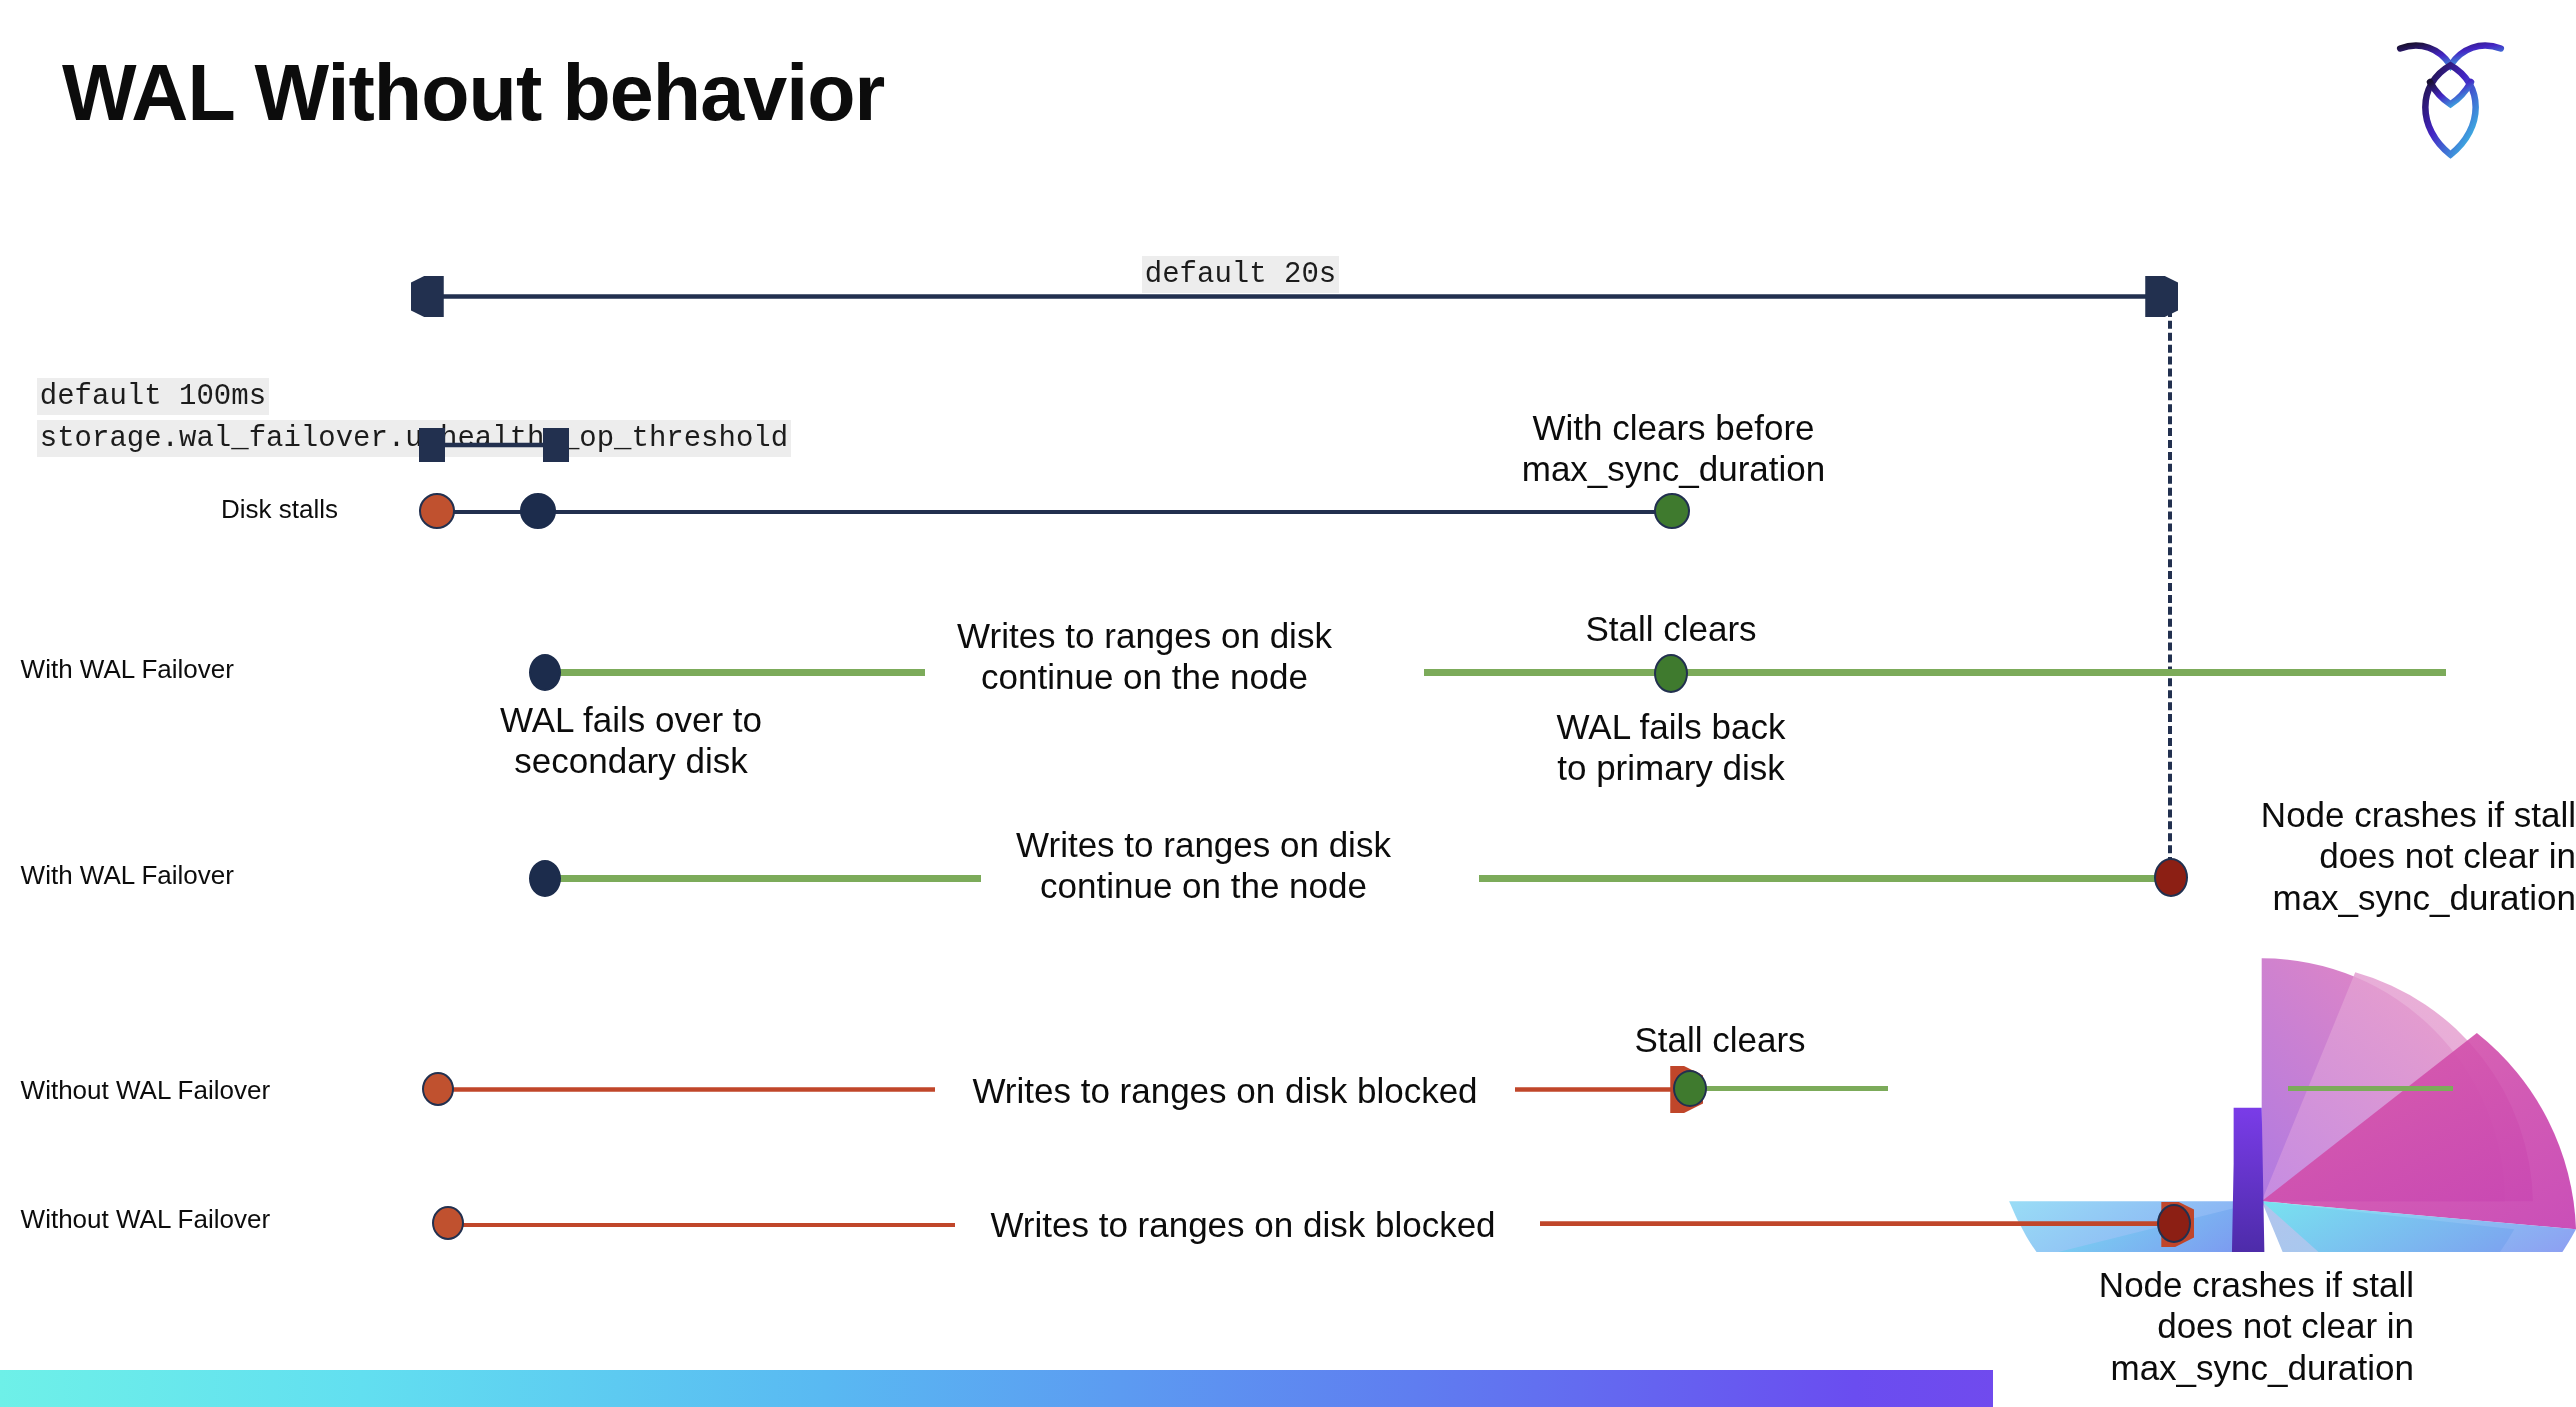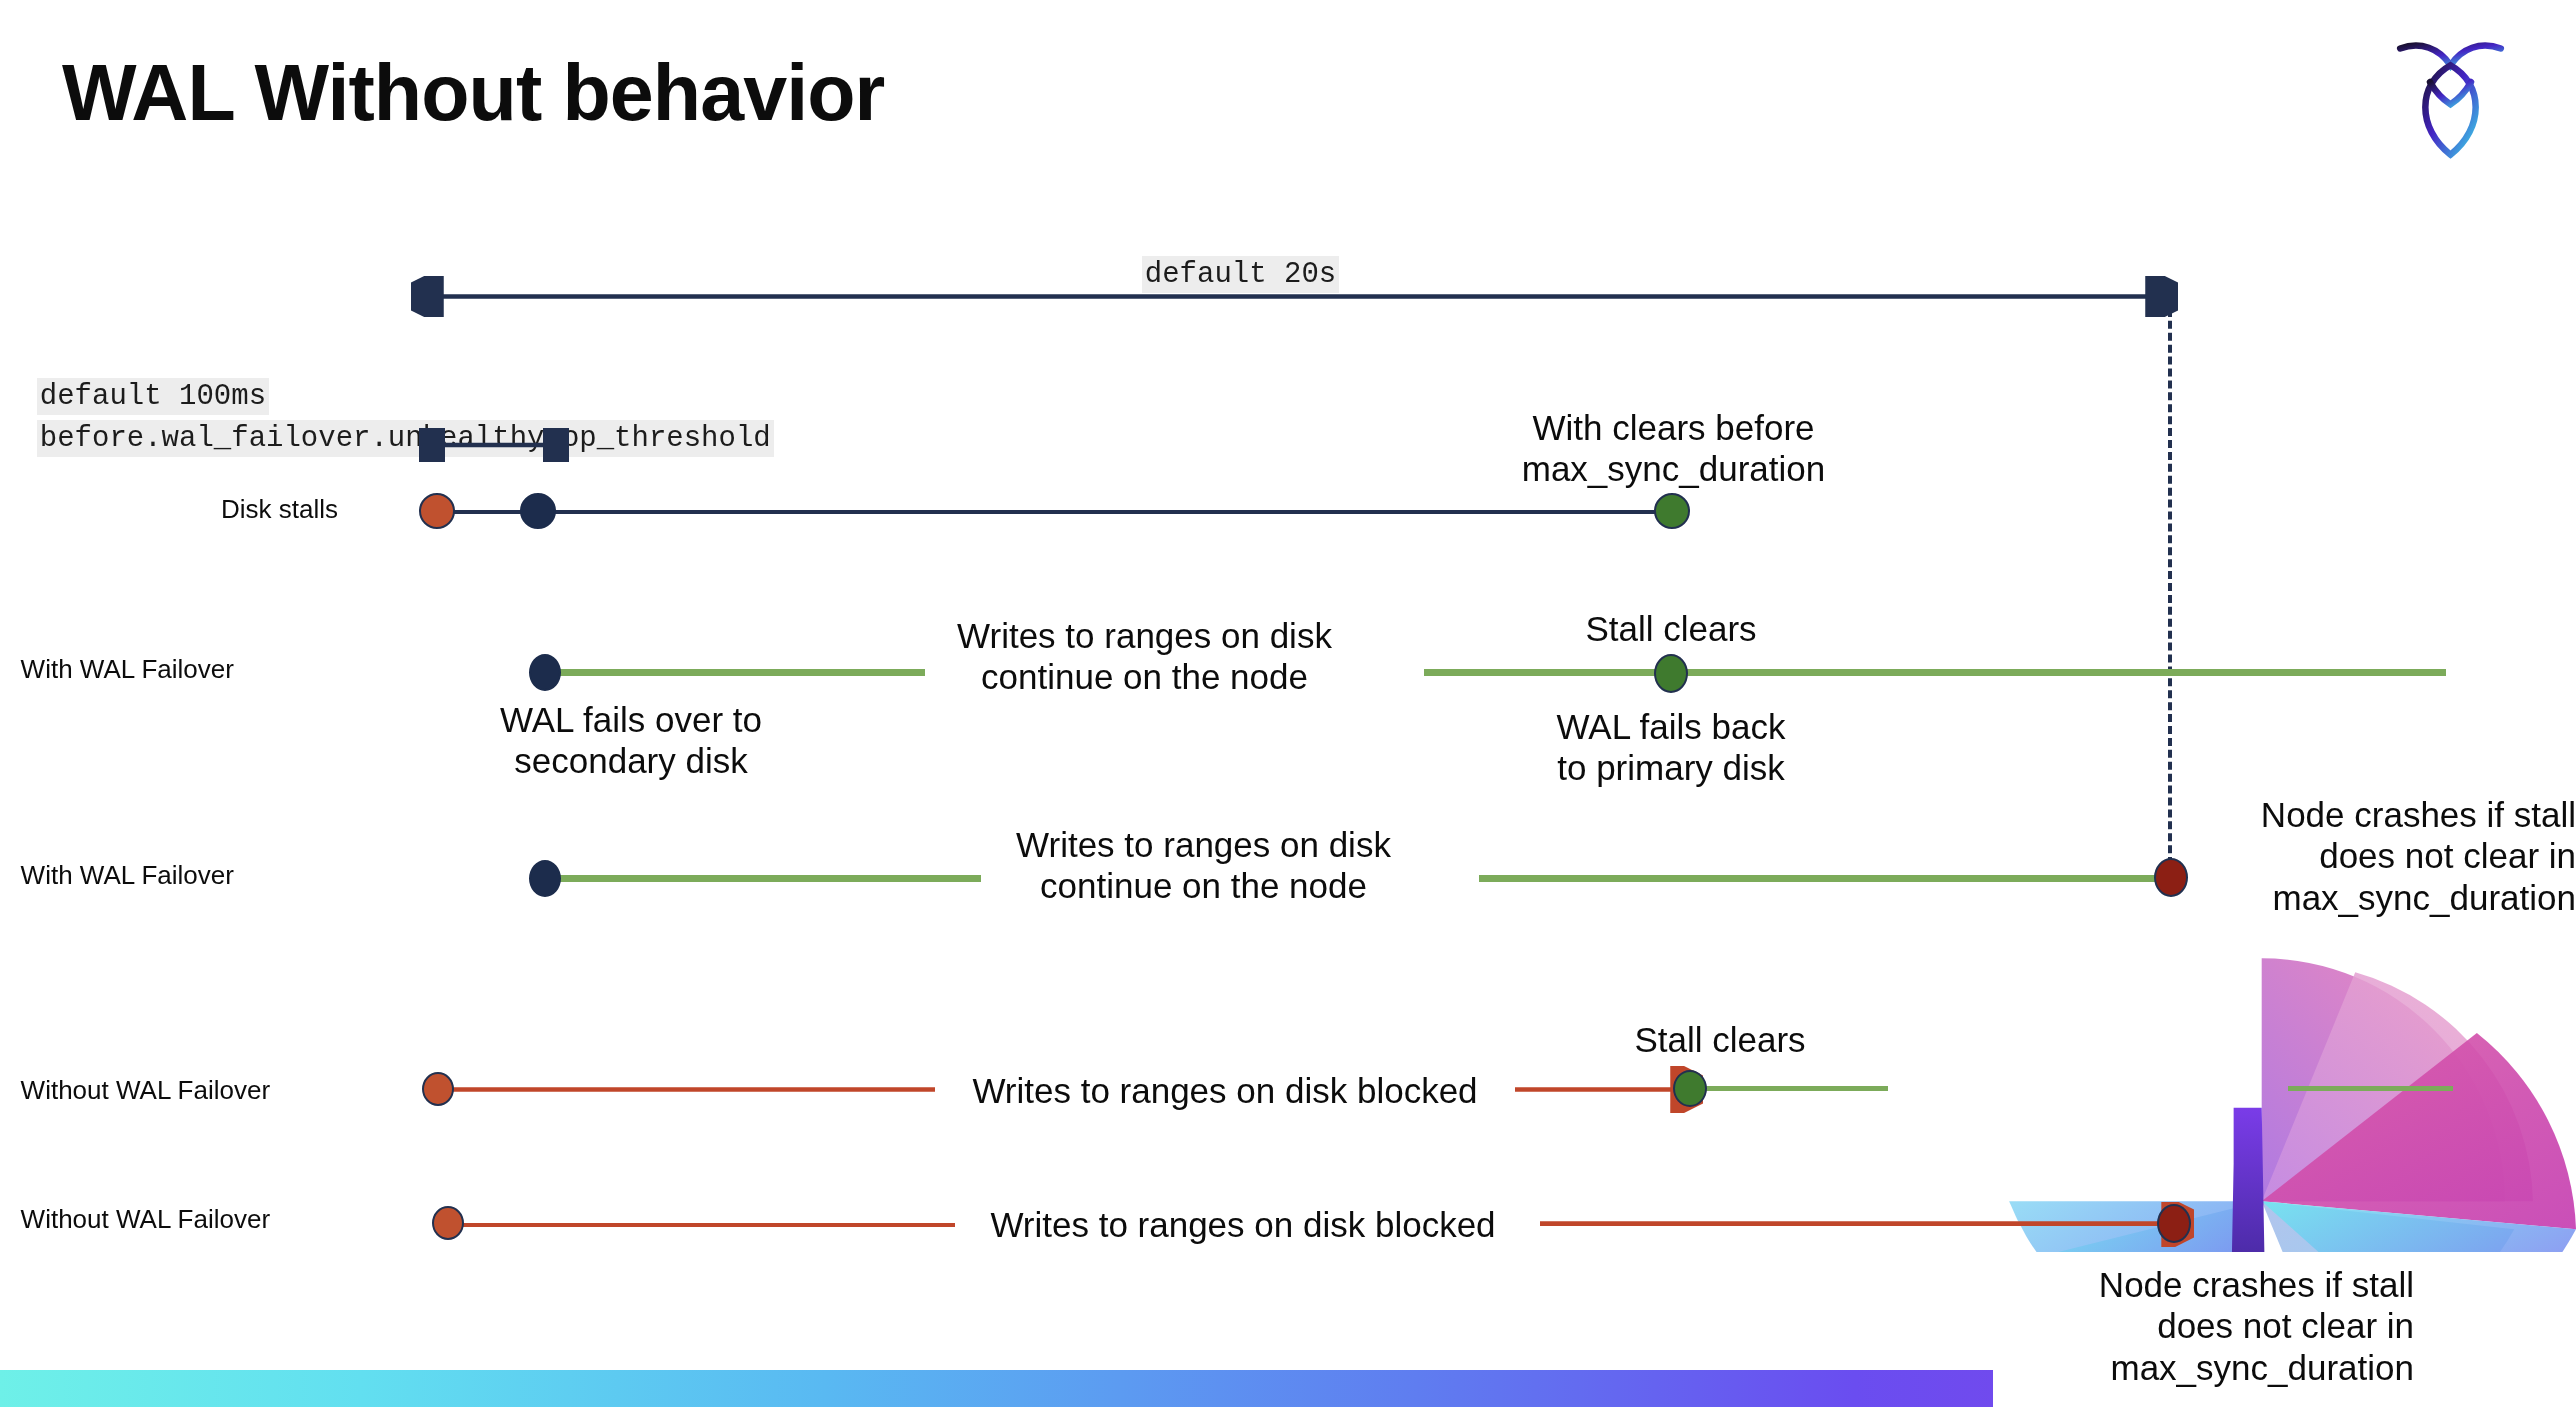--- a/index.html
+++ b/index.html
@@ -197,21 +197,21 @@
     </defs>
     <line x1="22" y1="22" x2="1868" y2="22" stroke="#22304f" stroke-width="5" marker-start="url(#arwL)" marker-end="url(#arwR)"></line>
   </svg>
 
   <div class="code-callout" style="left:1142px; top:254px;">
     <span>default 20s</span><br>
   </div>
 
   <div class="code-callout" style="left:37px; top:348px;margin-top:28px;">
     <span>default 100ms</span><br>
-    <span>before.wal_failover.unhealthy_op_threshold</span>
+    <span>storage.wal_failover.unhealthy_op_threshold</span>
   </div>
 
   <svg class="seg" style="left:419px; top:428px; width:150px; height:34px; border:0;" viewBox="0 0 160 36">
     <defs>
       <marker id="arwL2" markerWidth="13" markerHeight="13" refX="11" refY="6.5" orient="auto">
         <path d="M13,0 L13,13 L0,6.5 Z" fill="#22304f"></path>
       </marker>
       <marker id="arwR2" markerWidth="13" markerHeight="13" refX="2" refY="6.5" orient="auto">
         <path d="M0,0 L0,13 L13,6.5 Z" fill="#22304f"></path>
       </marker>

